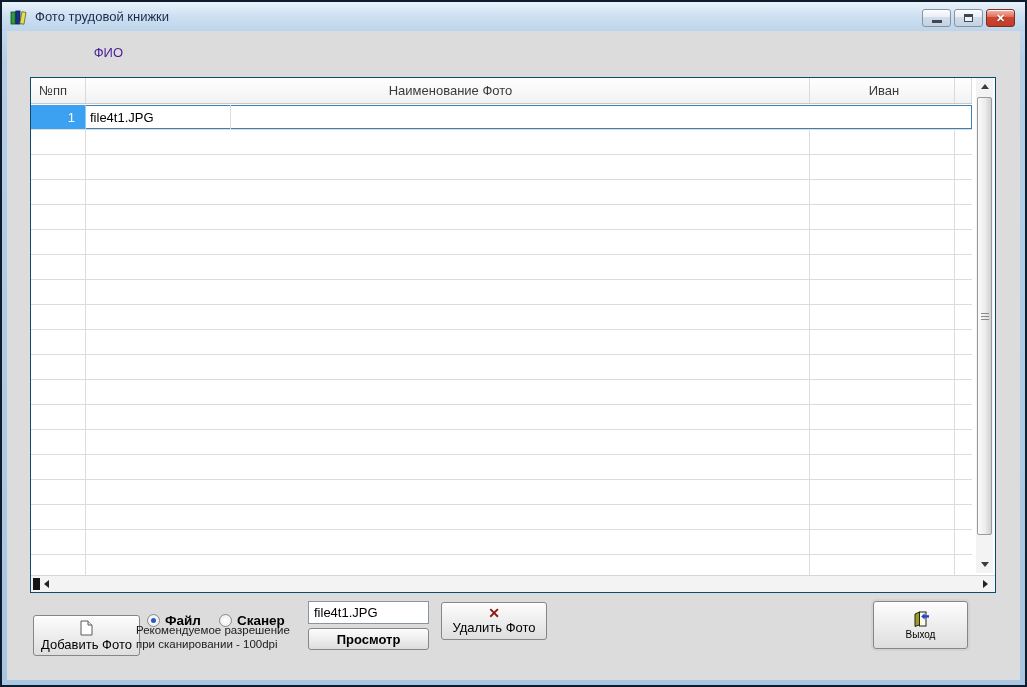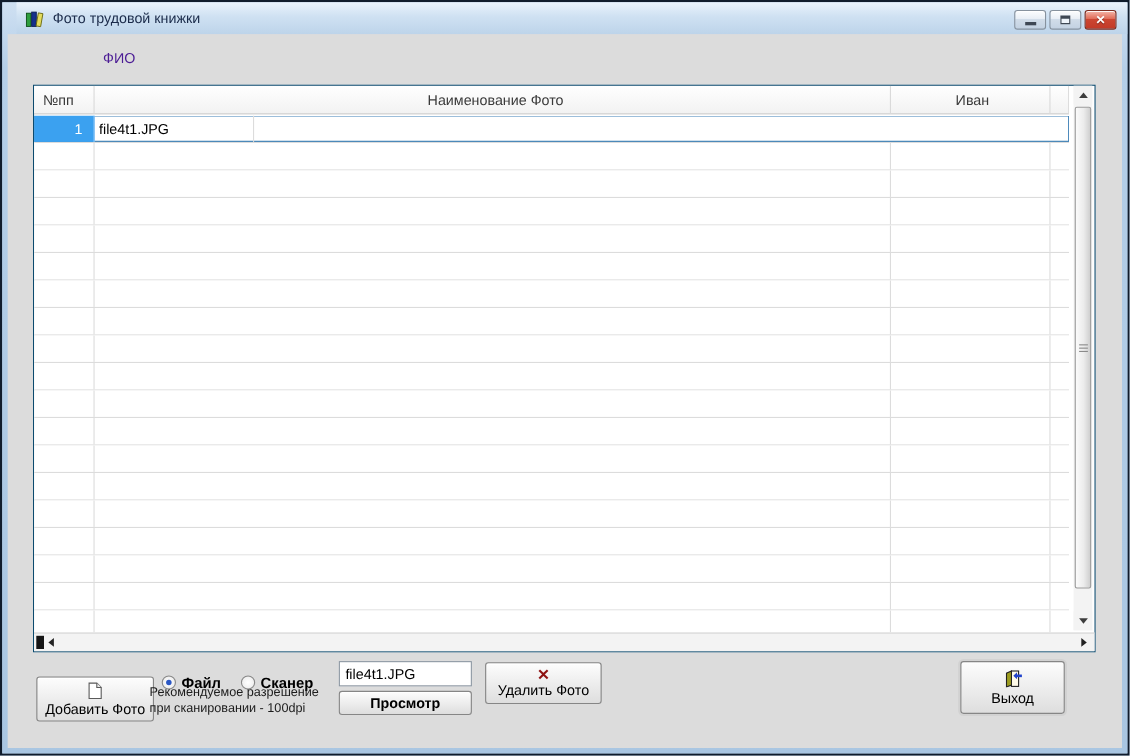--- a/index.html
+++ b/index.html
@@ -1,20 +1,20 @@
 <!DOCTYPE html>
 <html><head>
 <meta charset="utf-8">
 <style>
   html,body{margin:0;padding:0;background:#f0f0f0;}
   *{box-sizing:border-box;font-family:"Liberation Sans",sans-serif;}
   .window{position:relative;width:1027px;height:687px;border:2px solid #101c2c;background:#b5cfe8;overflow:hidden;}
   .chrome{position:absolute;inset:0;background:linear-gradient(180deg,#cfe0f2,#b5cfe8 60px,#a9c6e2);}
   
-  .titlebar{position:absolute;left:0;top:0;right:0;height:29px;background:linear-gradient(180deg,#eaf3fc,#cfe1f2 45%,#bdd4ea);display:flex;align-items:center;padding:0 8px;margin-left:13px;}
+  .titlebar{position:absolute;left:0;top:0;right:0;height:29px;background:linear-gradient(180deg,#eaf3fc,#cfe1f2 45%,#bdd4ea);display:flex;align-items:center;padding:0 8px;}
   .title-icon{width:18px;height:16px;margin-right:7px;flex:0 0 auto;}
   .title-text{font-size:13px;color:#1b2b4a;}
   .tb-buttons{position:absolute;right:10px;top:7px;display:flex;gap:3px;}
   .tb-btn{width:29px;height:18px;border:1px solid #87929e;border-radius:3px;background:linear-gradient(#fcfdfe,#e8eef5 45%,#d2dde9 46%,#c3d2e2);box-shadow:inset 0 1px 0 rgba(255,255,255,.9);display:flex;align-items:center;justify-content:center;cursor:pointer;padding:0;}
   .tb-btn.close{background:linear-gradient(#f4b7aa,#e06a56 45%,#cc4632 46%,#c23a28);border-color:#7c2c20;color:#fff;font-size:11px;font-weight:bold;text-shadow:0 1px 1px rgba(0,0,0,.4);}
   .glyph-min{width:10px;height:3px;background:#3f4854;margin-top:7px;}
   .glyph-max{width:9px;height:8px;border:1px solid #3f4854;border-top:3px solid #3f4854;background:#eef4fa;}
   
   .client{position:absolute;left:5px;right:5px;top:29px;bottom:5px;background:#dcdcdc;}
   .fio-label{position:absolute;left:58px;top:14px;width:58px;text-align:right;font-size:13px;color:#4c1d95;}
@@ -46,21 +46,21 @@
   .grip i{display:block;width:8px;height:1px;background:#8a8a8a;}
   .hscroll{position:absolute;left:0;right:0;bottom:0;height:17px;background:#f3f3f3;border-top:1px solid #d5d5d5;}
   .hthumb{position:absolute;left:2px;top:2px;bottom:2px;width:7px;background:#151515;cursor:pointer;}
   .h-left{position:absolute;left:13px;top:4px;cursor:pointer;}
   .h-right{position:absolute;right:7px;top:4px;cursor:pointer;}
   
   .btn{border:1px solid #868686;border-radius:3px;background:linear-gradient(#fdfdfd,#ececec 55%,#dedede);box-shadow:inset 0 1px 0 #fff;cursor:pointer;color:#000;}
   .btn-add{position:absolute;left:26px;top:584px;width:107px;height:41px;display:flex;flex-direction:column;align-items:center;justify-content:center;font-size:13px;gap:1px;}
   .btn-del{position:absolute;left:434px;top:571px;width:106px;height:38px;display:flex;flex-direction:column;align-items:center;justify-content:center;font-size:13px;}
   .del-x{color:#8e1212;font-size:14px;font-weight:bold;line-height:13px;}
-  .btn-exit{position:absolute;left:866px;top:570px;width:95px;height:48px;display:flex;flex-direction:column;align-items:center;justify-content:center;font-size:13px;gap:2px;box-shadow:inset 0 1px 0 #fff,0 0 0 2px #d2d2d2;}
+  .btn-exit{position:absolute;left:866px;top:570px;width:95px;height:48px;display:flex;flex-direction:column;align-items:center;justify-content:center;font-size:10px;gap:2px;box-shadow:inset 0 1px 0 #fff,0 0 0 2px #d2d2d2;}
   .btn-preview{position:absolute;left:301px;top:597px;width:121px;height:22px;font-size:13px;font-weight:bold;display:flex;align-items:center;justify-content:center;}
   .file-input{position:absolute;left:301px;top:570px;width:121px;height:23px;border:1px solid #8a95a0;background:#fff;font-size:13px;padding:2px 5px;outline:none;color:#000;}
   .radio-row{position:absolute;left:140px;top:572px;display:flex;align-items:center;gap:18px;}
   .radio-item{display:flex;align-items:center;gap:5px;cursor:pointer;margin-top:10px;}
   .radio-circle{width:13px;height:13px;border-radius:50%;border:1px solid #8a8a8a;background:radial-gradient(#fff,#e8e8e8);position:relative;flex:0 0 auto;}
   .radio-circle.checked:after{content:"";position:absolute;left:3px;top:3px;width:5px;height:5px;border-radius:50%;background:#2b57c4;}
   .radio-label{font-size:13.5px;font-weight:bold;color:#000;}
   .hint{position:absolute;left:129px;font-size:11.5px;color:#1c1c1c;line-height:14px;}
   .hint1{top:592px;} .hint2{top:606px;}
 </style>

